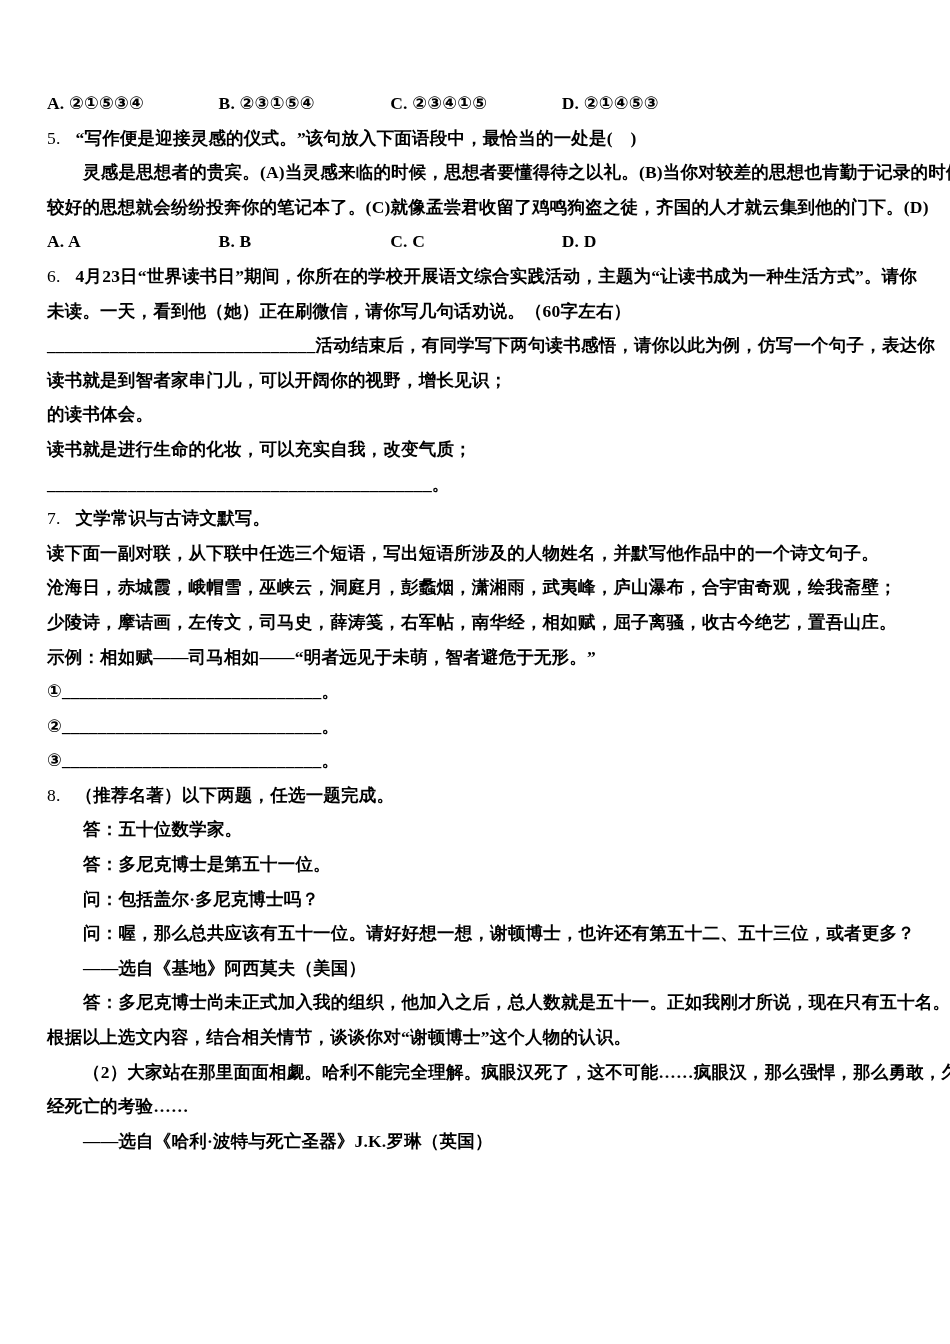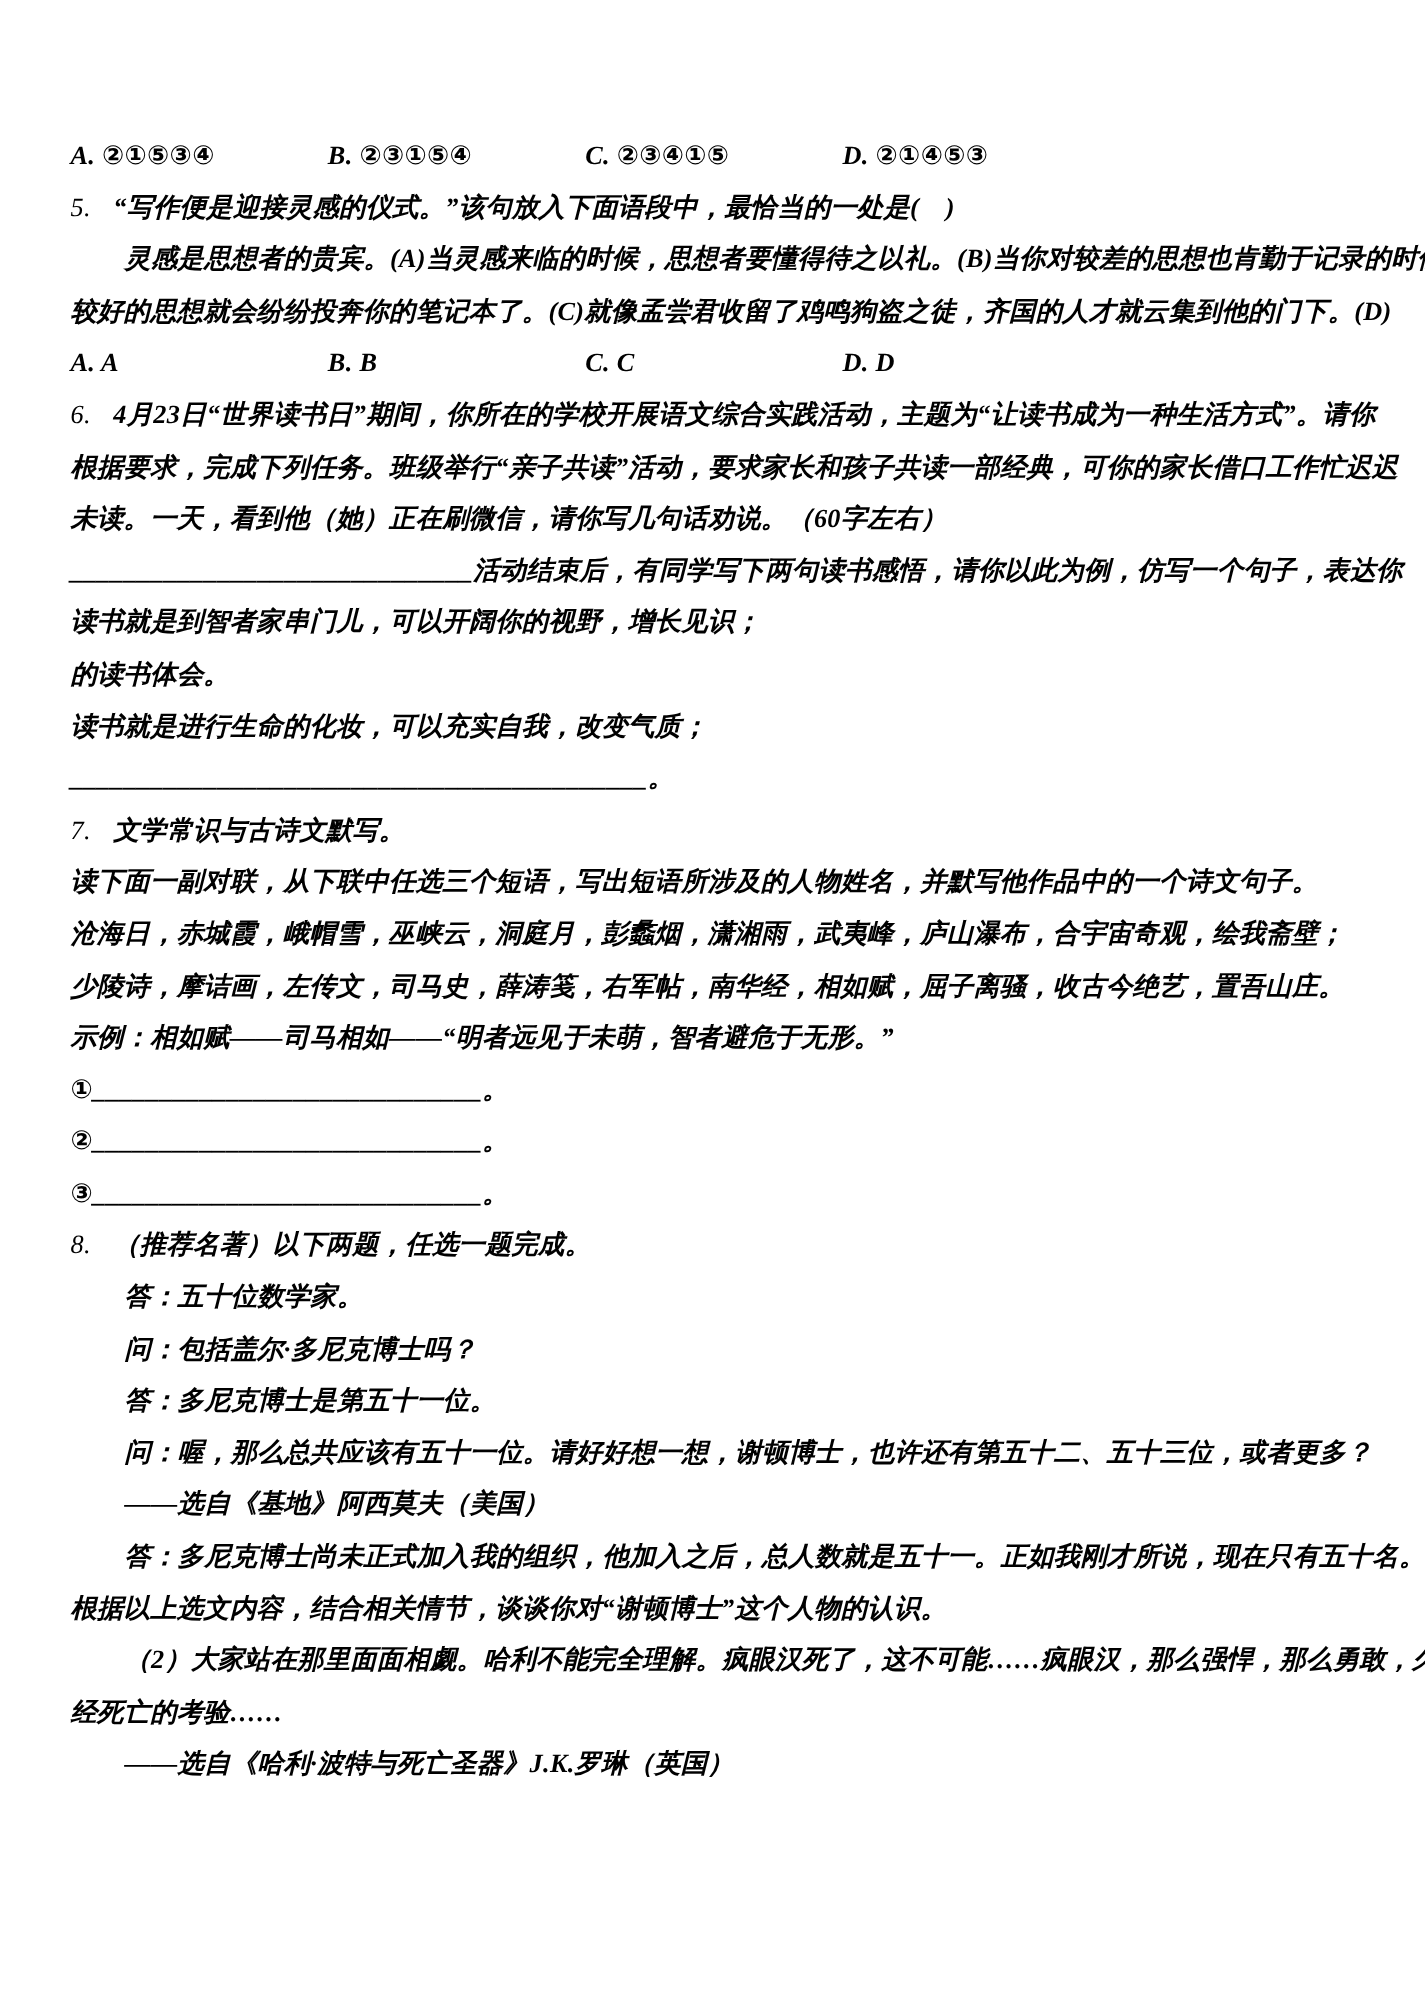--- a/index.html
+++ b/index.html
@@ -12,21 +12,20 @@
     height: 1344px;
     position: relative;
     font-family: "Liberation Serif", "DejaVu Sans", serif;
     color: #000000;
   }
   .doc {
     position: absolute;
     left: 47px;
     top: 86px;
     width: 860px;
-    font-style: italic;
   }
   .line {
     min-height: 34.6px;
     line-height: 34.6px;
     font-size: 17.5px;
     font-weight: bold;
     white-space: nowrap;
     letter-spacing: 0.2px;
   }
   .line.indent {
@@ -69,21 +68,20 @@
   <div class="line opts">
     <span>A. A</span>
     <span>B. B</span>
     <span>C. C</span>
     <span>D. D</span>
   </div>
 
   <div class="line">
     <span class="num">6.</span><span>4月23日“世界读书日”期间，你所在的学校开展语文综合实践活动，主题为“让读书成为一种生活方式”。请你</span>
   </div>
-  <div class="line">根据要求，完成下列任务。班级举行“亲子共读”活动，要求家长和孩子共读一部经典，可你的家长借口工作忙迟迟</div>
   <div class="line">未读。一天，看到他（她）正在刷微信，请你写几句话劝说。（60字左右）</div>
   <div class="line">______________________________活动结束后，有同学写下两句读书感悟，请你以此为例，仿写一个句子，表达你</div>
   <div class="line">读书就是到智者家串门儿，可以开阔你的视野，增长见识；</div>
   <div class="line">的读书体会。</div>
   <div class="line">读书就是进行生命的化妆，可以充实自我，改变气质；</div>
   <div class="line">___________________________________________。</div>
 
   <div class="line">
     <span class="num">7.</span><span>文学常识与古诗文默写。</span>
   </div>
@@ -92,22 +90,22 @@
   <div class="line">少陵诗，摩诘画，左传文，司马史，薛涛笺，右军帖，南华经，相如赋，屈子离骚，收古今绝艺，置吾山庄。</div>
   <div class="line">示例：相如赋——司马相如——“明者远见于未萌，智者避危于无形。”</div>
   <div class="line">①_____________________________。</div>
   <div class="line">②_____________________________。</div>
   <div class="line">③_____________________________。</div>
 
   <div class="line">
     <span class="num">8.</span><span>（推荐名著）以下两题，任选一题完成。</span>
   </div>
   <div class="line indent">答：五十位数学家。</div>
+  <div class="line indent">答：多尼克博士是第五十一位。</div>
   <div class="line indent">问：包括盖尔·多尼克博士吗？</div>
-  <div class="line indent">答：多尼克博士是第五十一位。</div>
   <div class="line indent">问：喔，那么总共应该有五十一位。请好好想一想，谢顿博士，也许还有第五十二、五十三位，或者更多？</div>
   <div class="line indent">——选自《基地》阿西莫夫（美国）</div>
   <div class="line indent">答：多尼克博士尚未正式加入我的组织，他加入之后，总人数就是五十一。正如我刚才所说，现在只有五十名。</div>
   <div class="line">根据以上选文内容，结合相关情节，谈谈你对“谢顿博士”这个人物的认识。</div>
   <div class="line indent">（2）大家站在那里面面相觑。哈利不能完全理解。疯眼汉死了，这不可能……疯眼汉，那么强悍，那么勇敢，久</div>
   <div class="line">经死亡的考验……</div>
   <div class="line indent">——选自《哈利·波特与死亡圣器》J.K.罗琳（英国）</div>
 
 </div>
 

